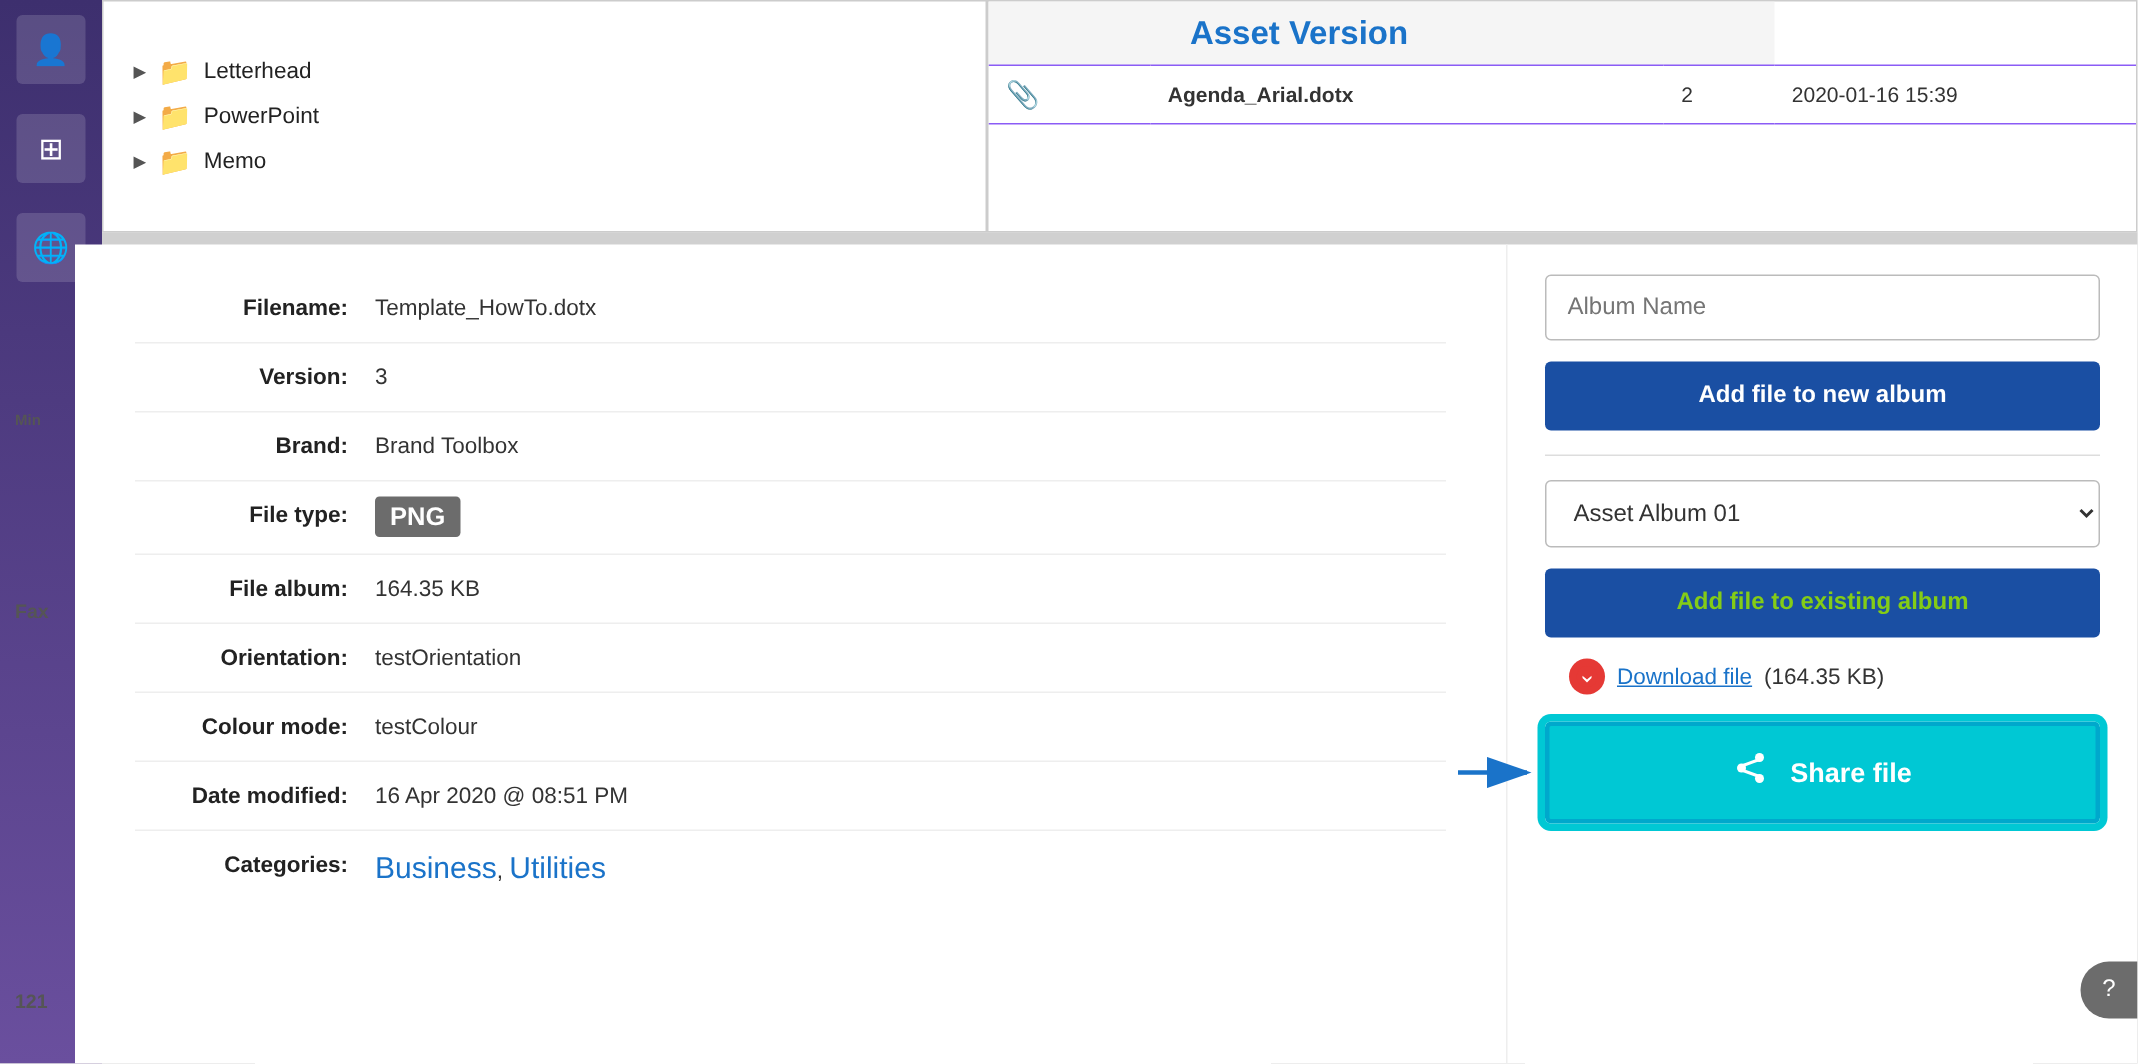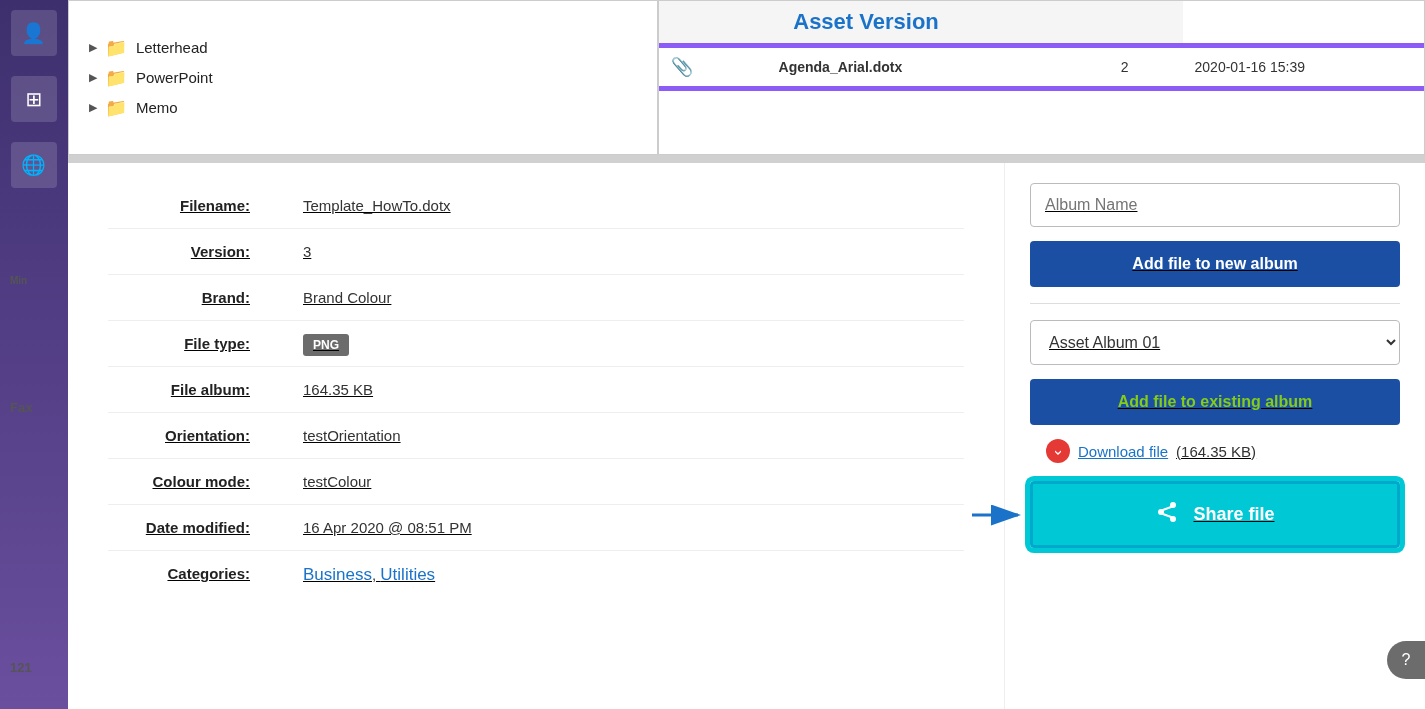--- a/index.html
+++ b/index.html
@@ -56,21 +56,21 @@
       border: 1px solid #ccc;
       overflow: hidden;
     }
 
     .file-table {
       width: 100%;
       border-collapse: collapse;
     }
 
     .file-table tr {
-      border-bottom: 5px solid #8b5cf6;
+      border-bottom: 1px solid #8b5cf6;
     }
 
     .file-table td {
       padding: 8px 12px;
       font-size: 14px;
       color: #333;
     }
 
     .file-row-top td {
       background: #f5f5f5;
@@ -118,36 +118,35 @@
       color: #222;
       width: 160px;
       text-align: right;
       padding-right: 18px;
       flex-shrink: 0;
     }
 
     .info-value {
       font-size: 15px;
       color: #333;
-      margin-left: 35px;
     }
 
     .png-badge {
       background: #6c6c6c;
       color: #fff;
-      font-size: 12px;
+      font-size: 17px;
       font-weight: bold;
       padding: 4px 10px;
       border-radius: 3px;
     }
 
     .category-link {
       color: #1a73c9;
       text-decoration: none;
-      font-size: 17px;
+      font-size: 20px;
     }
 
     .right-sidebar {
       width: 420px;
       padding: 20px 25px;
       display: flex;
       flex-direction: column;
       gap: 14px;
       position: relative;
     }
@@ -353,34 +352,34 @@
         <td>2</td>
         <td>2020-01-16 15:39</td>
       </tr>
     </tbody>
       </table>
   </div>
 </div>
 
 <div class="separator" style="position: absolute; top: 155px; left: 68px; right: 0;"></div>
 
-<div class="main-content" style="left: 68px; text-decoration: underline;">
+<div class="main-content" style="left: 50px;">
 
   <div class="file-info">
     <div class="info-row">
       <span class="info-label">Filename:</span>
       <span class="info-value">Template_HowTo.dotx</span>
     </div>
     <div class="info-row">
       <span class="info-label">Version:</span>
       <span class="info-value">3</span>
     </div>
     <div class="info-row">
       <span class="info-label">Brand:</span>
-      <span class="info-value">Brand Colour</span>
+      <span class="info-value">Brand Toolbox</span>
     </div>
     <div class="info-row">
       <span class="info-label">File type:</span>
       <span class="info-value">
         <span class="png-badge">PNG</span>
       </span>
     </div>
     <div class="info-row">
       <span class="info-label">File album:</span>
       <span class="info-value">164.35 KB</span>

